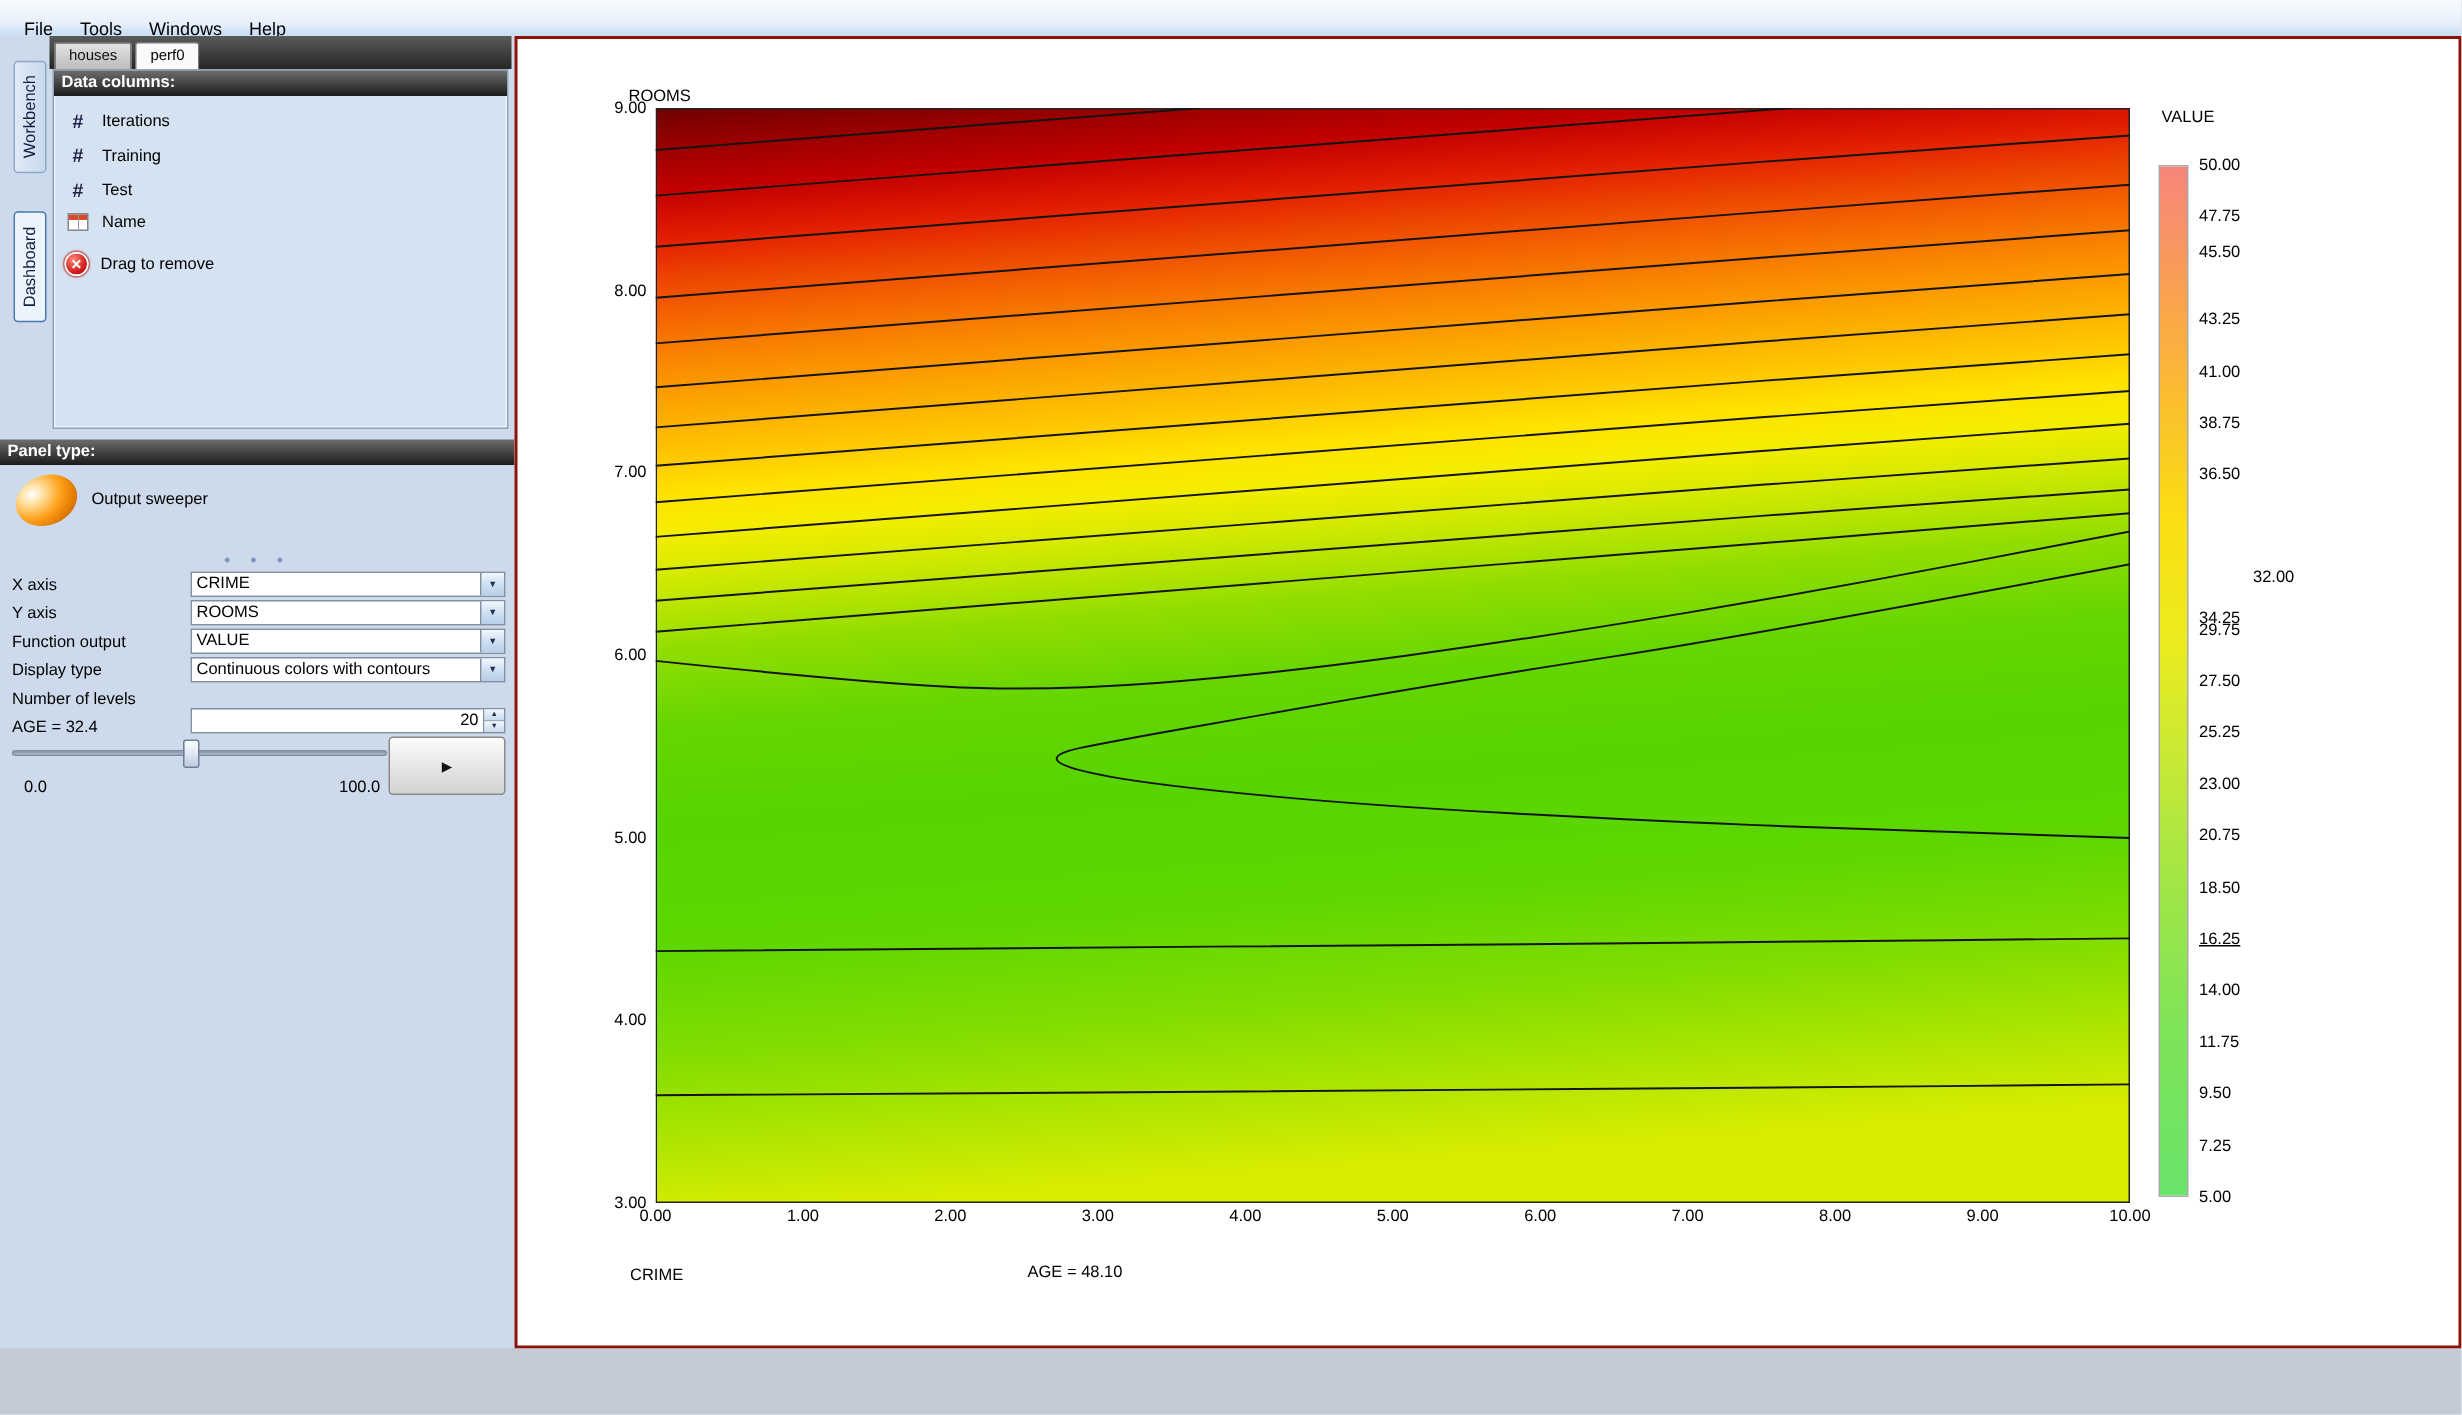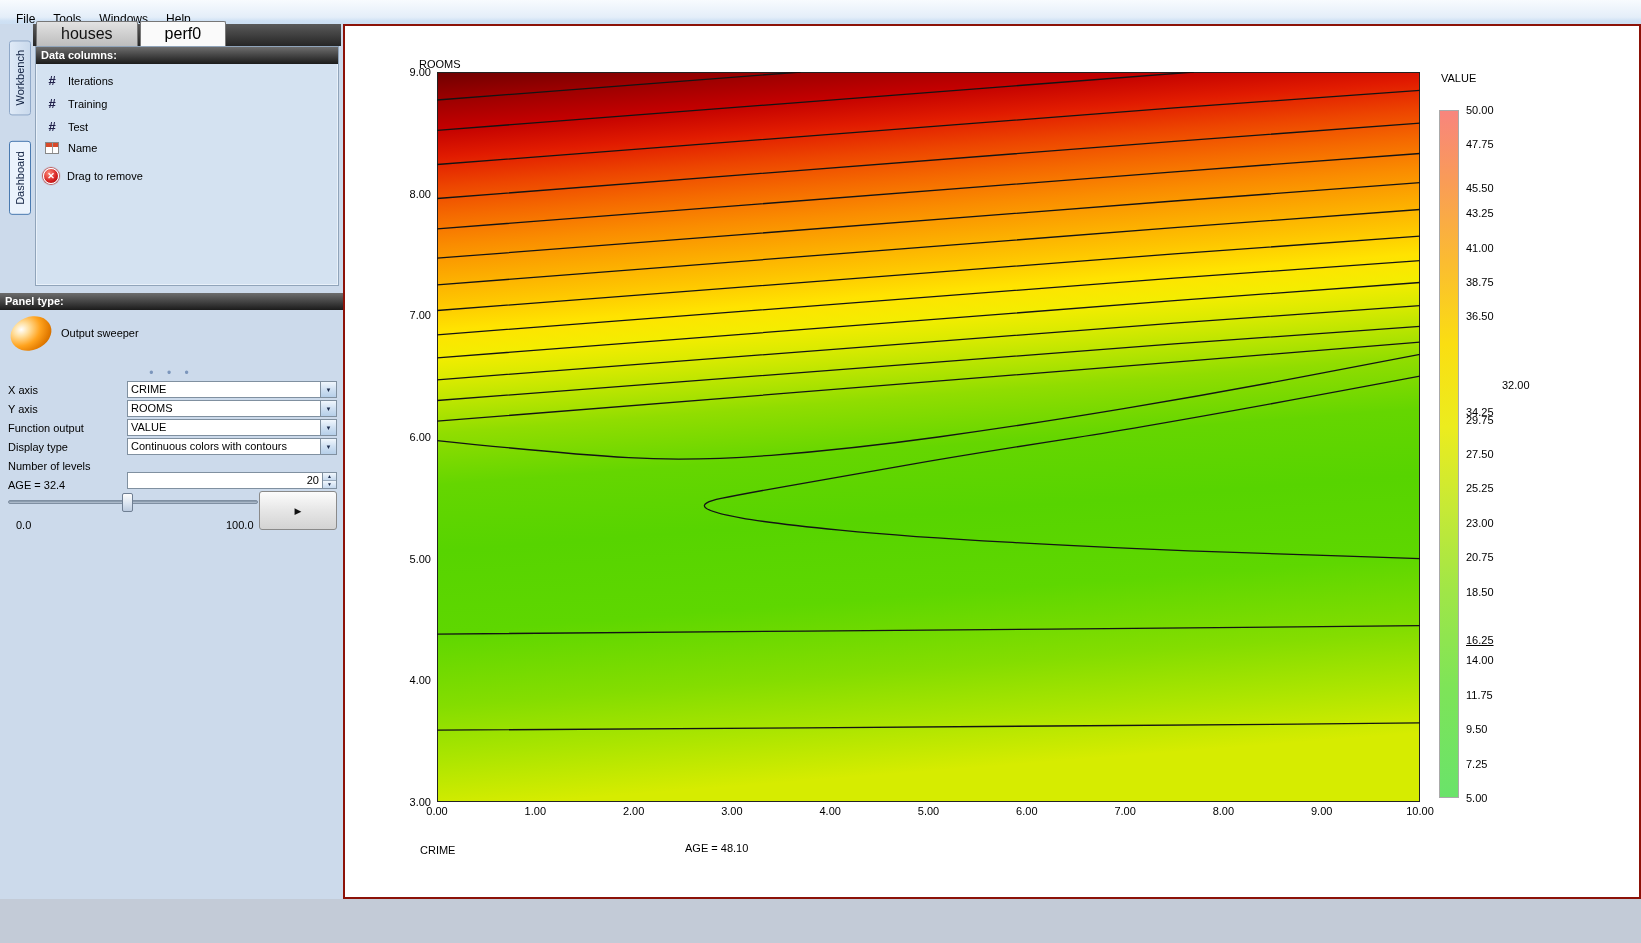--- a/index.html
+++ b/index.html
@@ -15,21 +15,21 @@
   
   .left-panel{position:absolute;left:0;top:24px;width:343px;height:875px;background:#ccdaeb;}
   .vtab-strip{position:absolute;left:9px;top:16px;width:24px;}
   .vtab{writing-mode:vertical-rl;transform:rotate(180deg);font-size:11px;padding:9px 4px;
     background:linear-gradient(90deg,#c9d9ec,#dfeaf7);border:1px solid #8fa8c8;border-radius:3px;
     margin-bottom:26px;color:#102040;}
   .vtab.selected{background:#ebf3fc;border-color:#4a7ab0;}
 
   .tab-area{position:absolute;left:33px;top:0;width:308px;height:284px;}
   .tab-bar{height:22px;background:linear-gradient(#5a5a5a,#262626);display:flex;align-items:flex-end;padding-left:3px;gap:2px;}
-  .tab{font-size:16px;padding:3px 24px;border:1px solid #777;border-bottom:none;border-radius:2px 2px 0 0;}
+  .tab{font-size:10px;padding:3px 9px;border:1px solid #777;border-bottom:none;border-radius:2px 2px 0 0;}
   .tab.inactive{background:linear-gradient(#e2e2e2,#bdbdbd);color:#111;}
   .tab.active{background:#fafafa;color:#000;}
   .content-box{position:absolute;left:2px;top:22px;width:304px;height:240px;background:#d4e2f1;
     border:1px solid #90a4ba;box-shadow:inset 0 0 0 1px #e9f1fa;}
   .box-header{height:17px;background:linear-gradient(#6d6d6d,#1b1b1b);color:#fff;font-weight:bold;
     padding:2px 5px;font-size:11px;}
   .col-list{padding-top:5px;}
   .col-item{display:flex;align-items:center;gap:9px;padding:4px 6px 4px 9px;}
   .num-icon{font-weight:bold;font-size:13px;color:#20204a;width:14px;text-align:center;}
   .table-icon{width:14px;height:12px;border:1px solid #888;background:
@@ -282,34 +282,34 @@
       </div>
 
     <div class="sublabel">AGE = 48.10</div>
     <div class="axis-title crime-label">CRIME</div>
 
     <div class="legend-title">VALUE</div>
     <div id="legend-bar" style="background: linear-gradient(rgb(248, 133, 125) 0%, rgb(249, 155, 88) 10%, rgb(251, 188, 49) 22%, rgb(250, 222, 18) 34%, rgb(236, 236, 30) 46%, rgb(198, 233, 54) 58%, rgb(160, 230, 71) 70%, rgb(126, 228, 88) 84%, rgb(106, 227, 106) 100%);"></div>
     <div id="legend-ticks">
         <div class="legend-tick" style="top: 78px;">50.00</div>
         <div class="legend-tick" style="top: 112.4px;">47.75</div>
-        <div class="legend-tick" style="top: 156px;">45.50</div>
+        <div class="legend-tick" style="top: 136px;">45.50</div>
         <div class="legend-tick" style="top: 181.2px;">43.25</div>
         <div class="legend-tick" style="top: 215.6px;">41.00</div>
         <div class="legend-tick" style="top: 250px;">38.75</div>
         <div class="legend-tick" style="top: 284.4px;">36.50</div>
         <div class="legend-tick" style="top: 337px; margin-top: 43px;">34.25</div>
         <div class="legend-tick" style="top: 353.2px; margin-left: 36px;">32.00</div>
         <div class="legend-tick" style="top: 387.6px;">29.75</div>
         <div class="legend-tick" style="top: 422px;">27.50</div>
         <div class="legend-tick" style="top: 456.4px;">25.25</div>
         <div class="legend-tick" style="top: 490.8px;">23.00</div>
         <div class="legend-tick" style="top: 525.2px;">20.75</div>
         <div class="legend-tick" style="top: 559.6px;">18.50</div>
-        <div class="legend-tick" style="top: 608px; text-decoration: underline;">16.25</div>
+        <div class="legend-tick" style="top: 594px; text-decoration: underline;">16.25</div>
         <div class="legend-tick" style="top: 628.4px;">14.00</div>
         <div class="legend-tick" style="top: 662.8px;">11.75</div>
         <div class="legend-tick" style="top: 697.2px;">9.50</div>
         <div class="legend-tick" style="top: 731.6px;">7.25</div>
         <div class="legend-tick" style="top: 766px;">5.00</div>
       </div>
   </div>
 
   <div class="bottom-strip"></div>
 

